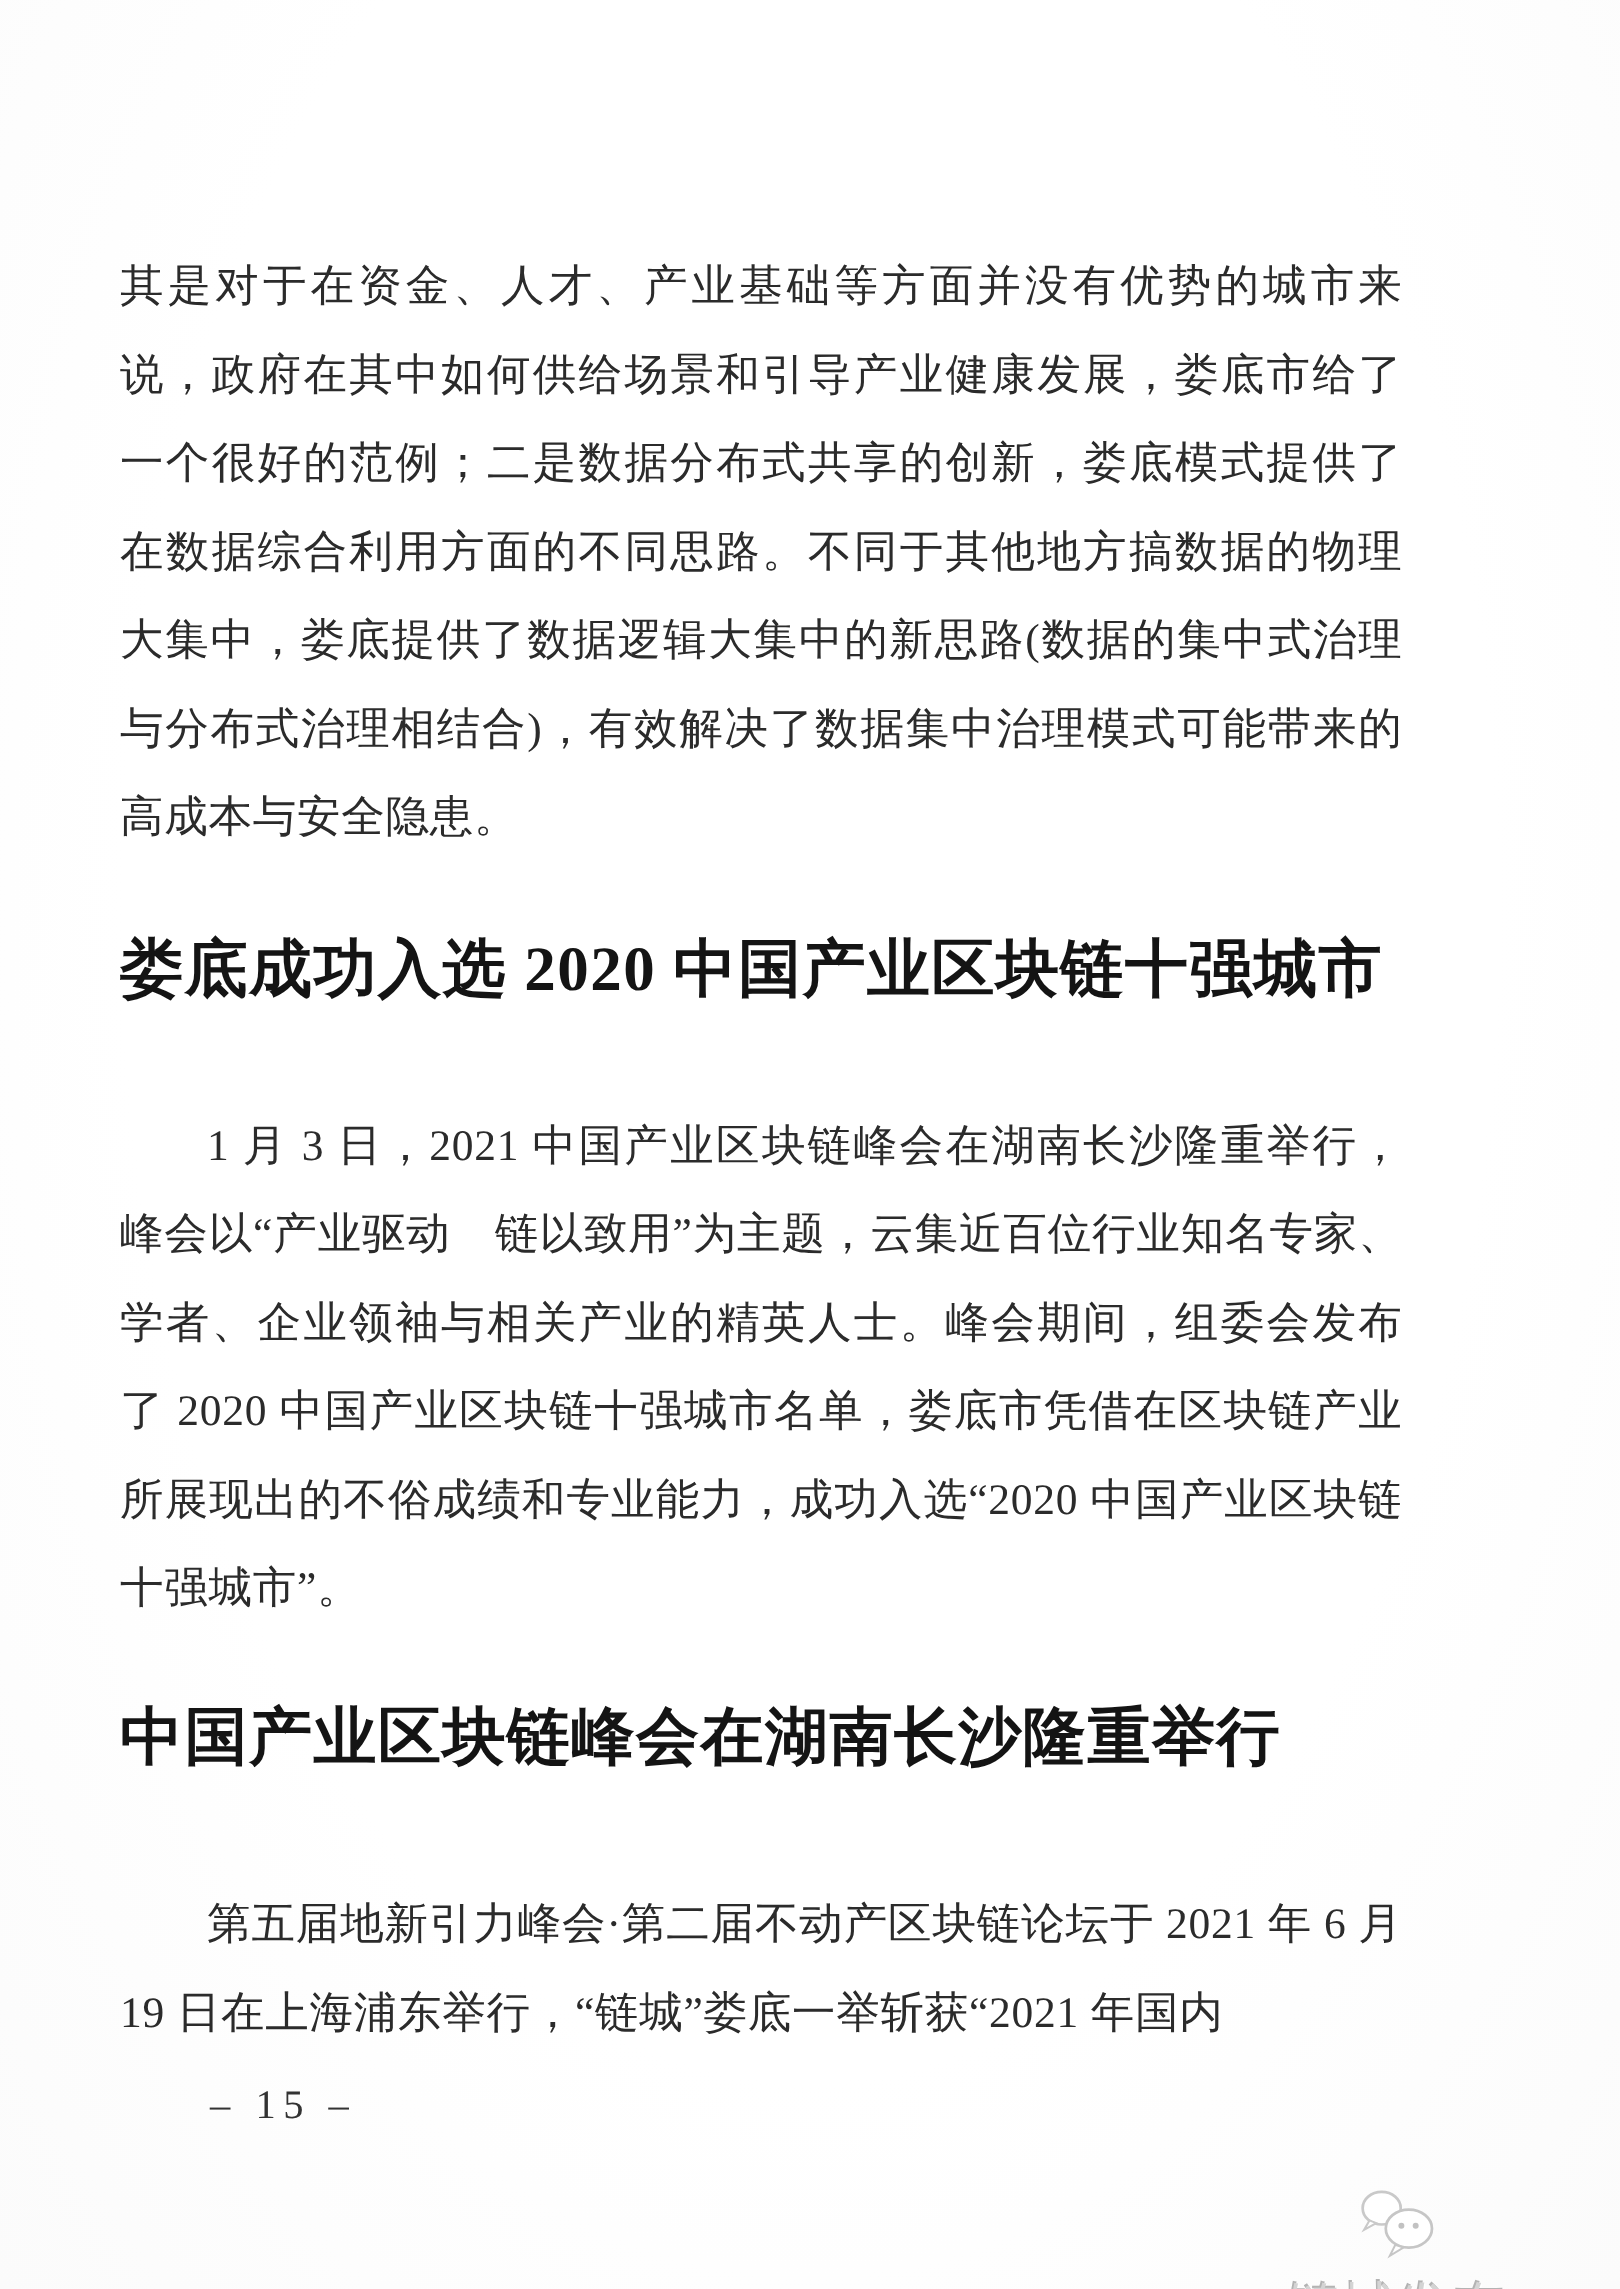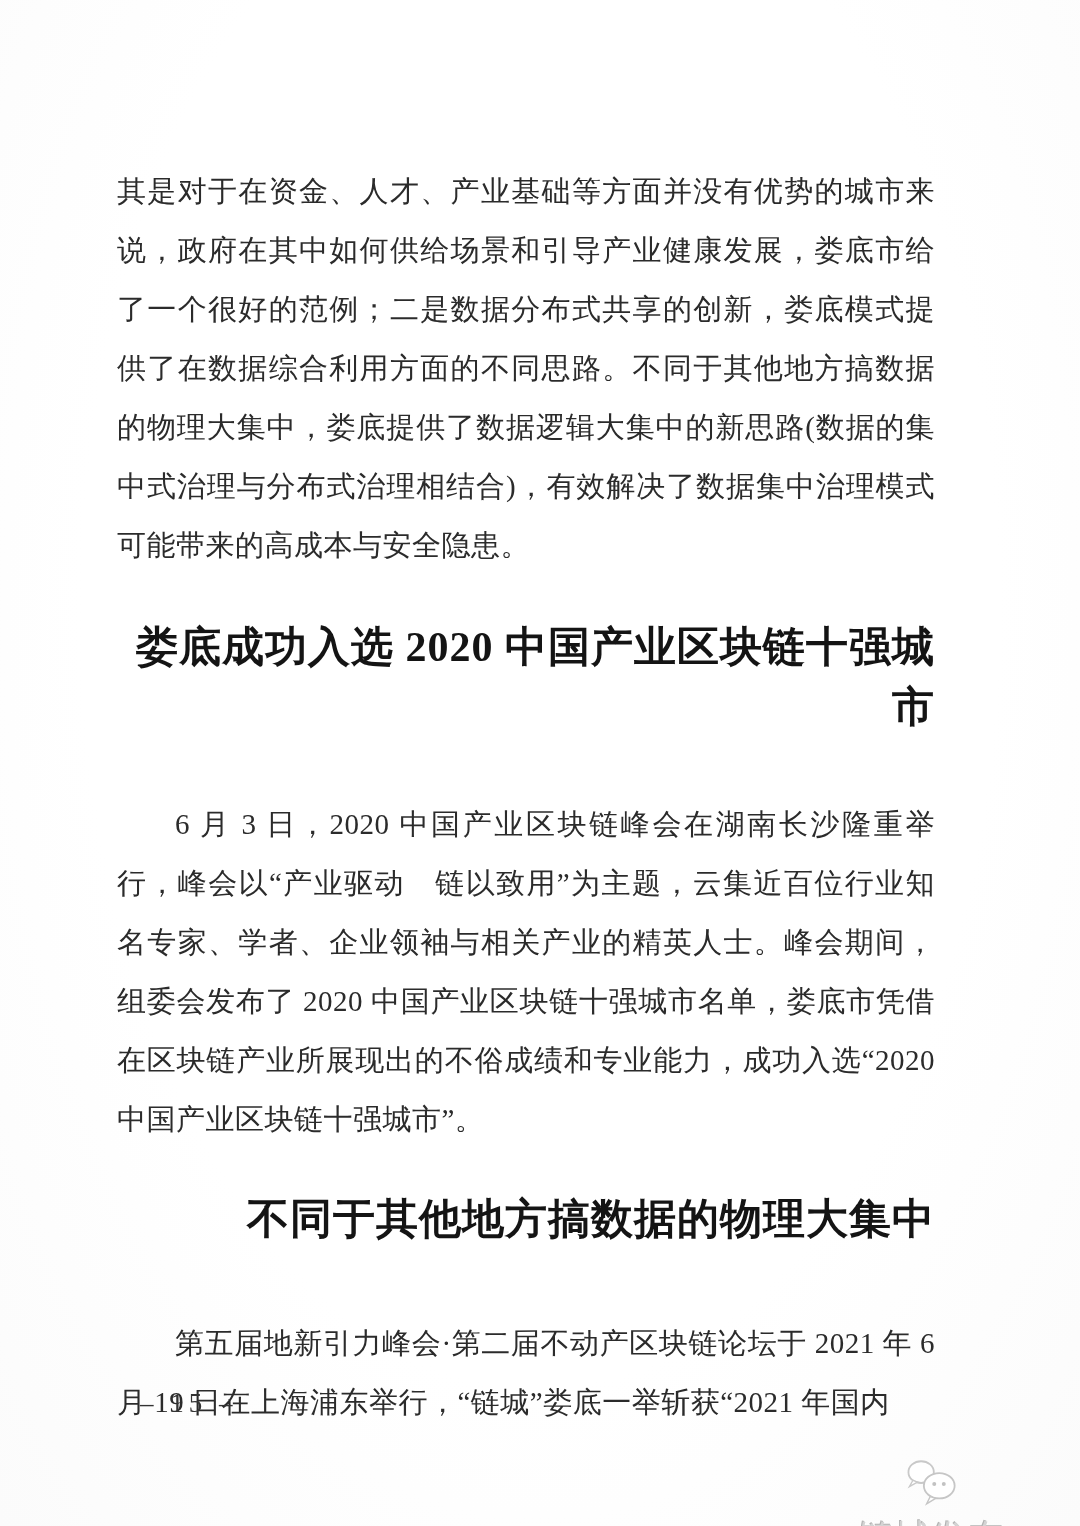--- a/index.html
+++ b/index.html
@@ -9,21 +9,21 @@
   }
   .page {
     position: relative;
     width: 1080px;
     height: 1526px;
     background: radial-gradient(ellipse at 50% 40%, #ffffff 60%, #fbfbfb 100%);
     font-family: "Liberation Serif", "DejaVu Serif", serif;
     overflow: hidden;
   }
   .content {
-    padding: 162px 145px 0 117px;
+    padding: 162px 145px 0 80px;
   }
   p.body {
     margin: 0;
     font-size: 29px;
     line-height: 59px;
     letter-spacing: 0.5px;
     color: #2b2b2b;
     text-align: justify;
     text-justify: inter-character;
   }
@@ -31,21 +31,21 @@
     text-indent: 2em;
   }
   p.p2 { margin-top: 58px; }
   p.p3 { margin-top: 65px; }
   h2.heading {
     margin: 0;
     font-size: 42px;
     line-height: 60px;
     font-weight: 700;
     color: #141414;
-    text-align: right;
+    text-align: left;
     letter-spacing: 1px;
   }
   h2.h1 { margin-top: 42px; }
   h2.h2 { margin-top: 40px; }
   .page-number {
     position: absolute;
     left: 140px;
     top: 1388px;
     font-size: 27px;
     letter-spacing: 5px;
@@ -75,23 +75,23 @@
 </style>
 </head>
 <body>
 
 <div class="page">
   <div class="content">
     <p class="body p1">其是对于在资金、人才、产业基础等方面并没有优势的城市来说，政府在其中如何供给场景和引导产业健康发展，娄底市给了一个很好的范例；二是数据分布式共享的创新，娄底模式提供了在数据综合利用方面的不同思路。不同于其他地方搞数据的物理大集中，娄底提供了数据逻辑大集中的新思路(数据的集中式治理与分布式治理相结合)，有效解决了数据集中治理模式可能带来的高成本与安全隐患。</p>
 
     <h2 class="heading h1">娄底成功入选 2020 中国产业区块链十强城市</h2>
 
-    <p class="body indent2 p2">6 月 3 日，2020 中国产业区块链峰会在湖南长沙隆重举行，峰会以“产业驱动　链以致用”为主题，云集近百位行业知名专家、学者、企业领袖与相关产业的精英人士。峰会期间，组委会发布了 2020 中国产业区块链十强城市名单，娄底市凭借在区块链产业所展现出的不俗成绩和专业能力，成功入选“2020 中国产业区块链十强城市”。</p>
+    <p class="body indent2 p2">1 月 3 日，2021 中国产业区块链峰会在湖南长沙隆重举行，峰会以“产业驱动　链以致用”为主题，云集近百位行业知名专家、学者、企业领袖与相关产业的精英人士。峰会期间，组委会发布了 2020 中国产业区块链十强城市名单，娄底市凭借在区块链产业所展现出的不俗成绩和专业能力，成功入选“2020 中国产业区块链十强城市”。</p>
 
-    <h2 class="heading h2">不同于其他地方搞数据的物理大集中</h2>
+    <h2 class="heading h2">中国产业区块链峰会在湖南长沙隆重举行</h2>
 
     <p class="body indent2 p3">第五届地新引力峰会·第二届不动产区块链论坛于 2021 年 6 月 19 日在上海浦东举行，“链城”娄底一举斩获“2021 年国内</p>
   </div>
 
   <div class="page-number">– 15 –</div>
 
   <div class="watermark">
     <span class="wicon">
       <svg viewBox="0 0 64 54" width="58" height="50" aria-hidden="true">
         <ellipse cx="20" cy="15" rx="14" ry="12" fill="#ffffff" stroke="#c9c9c9" stroke-width="2"></ellipse>

